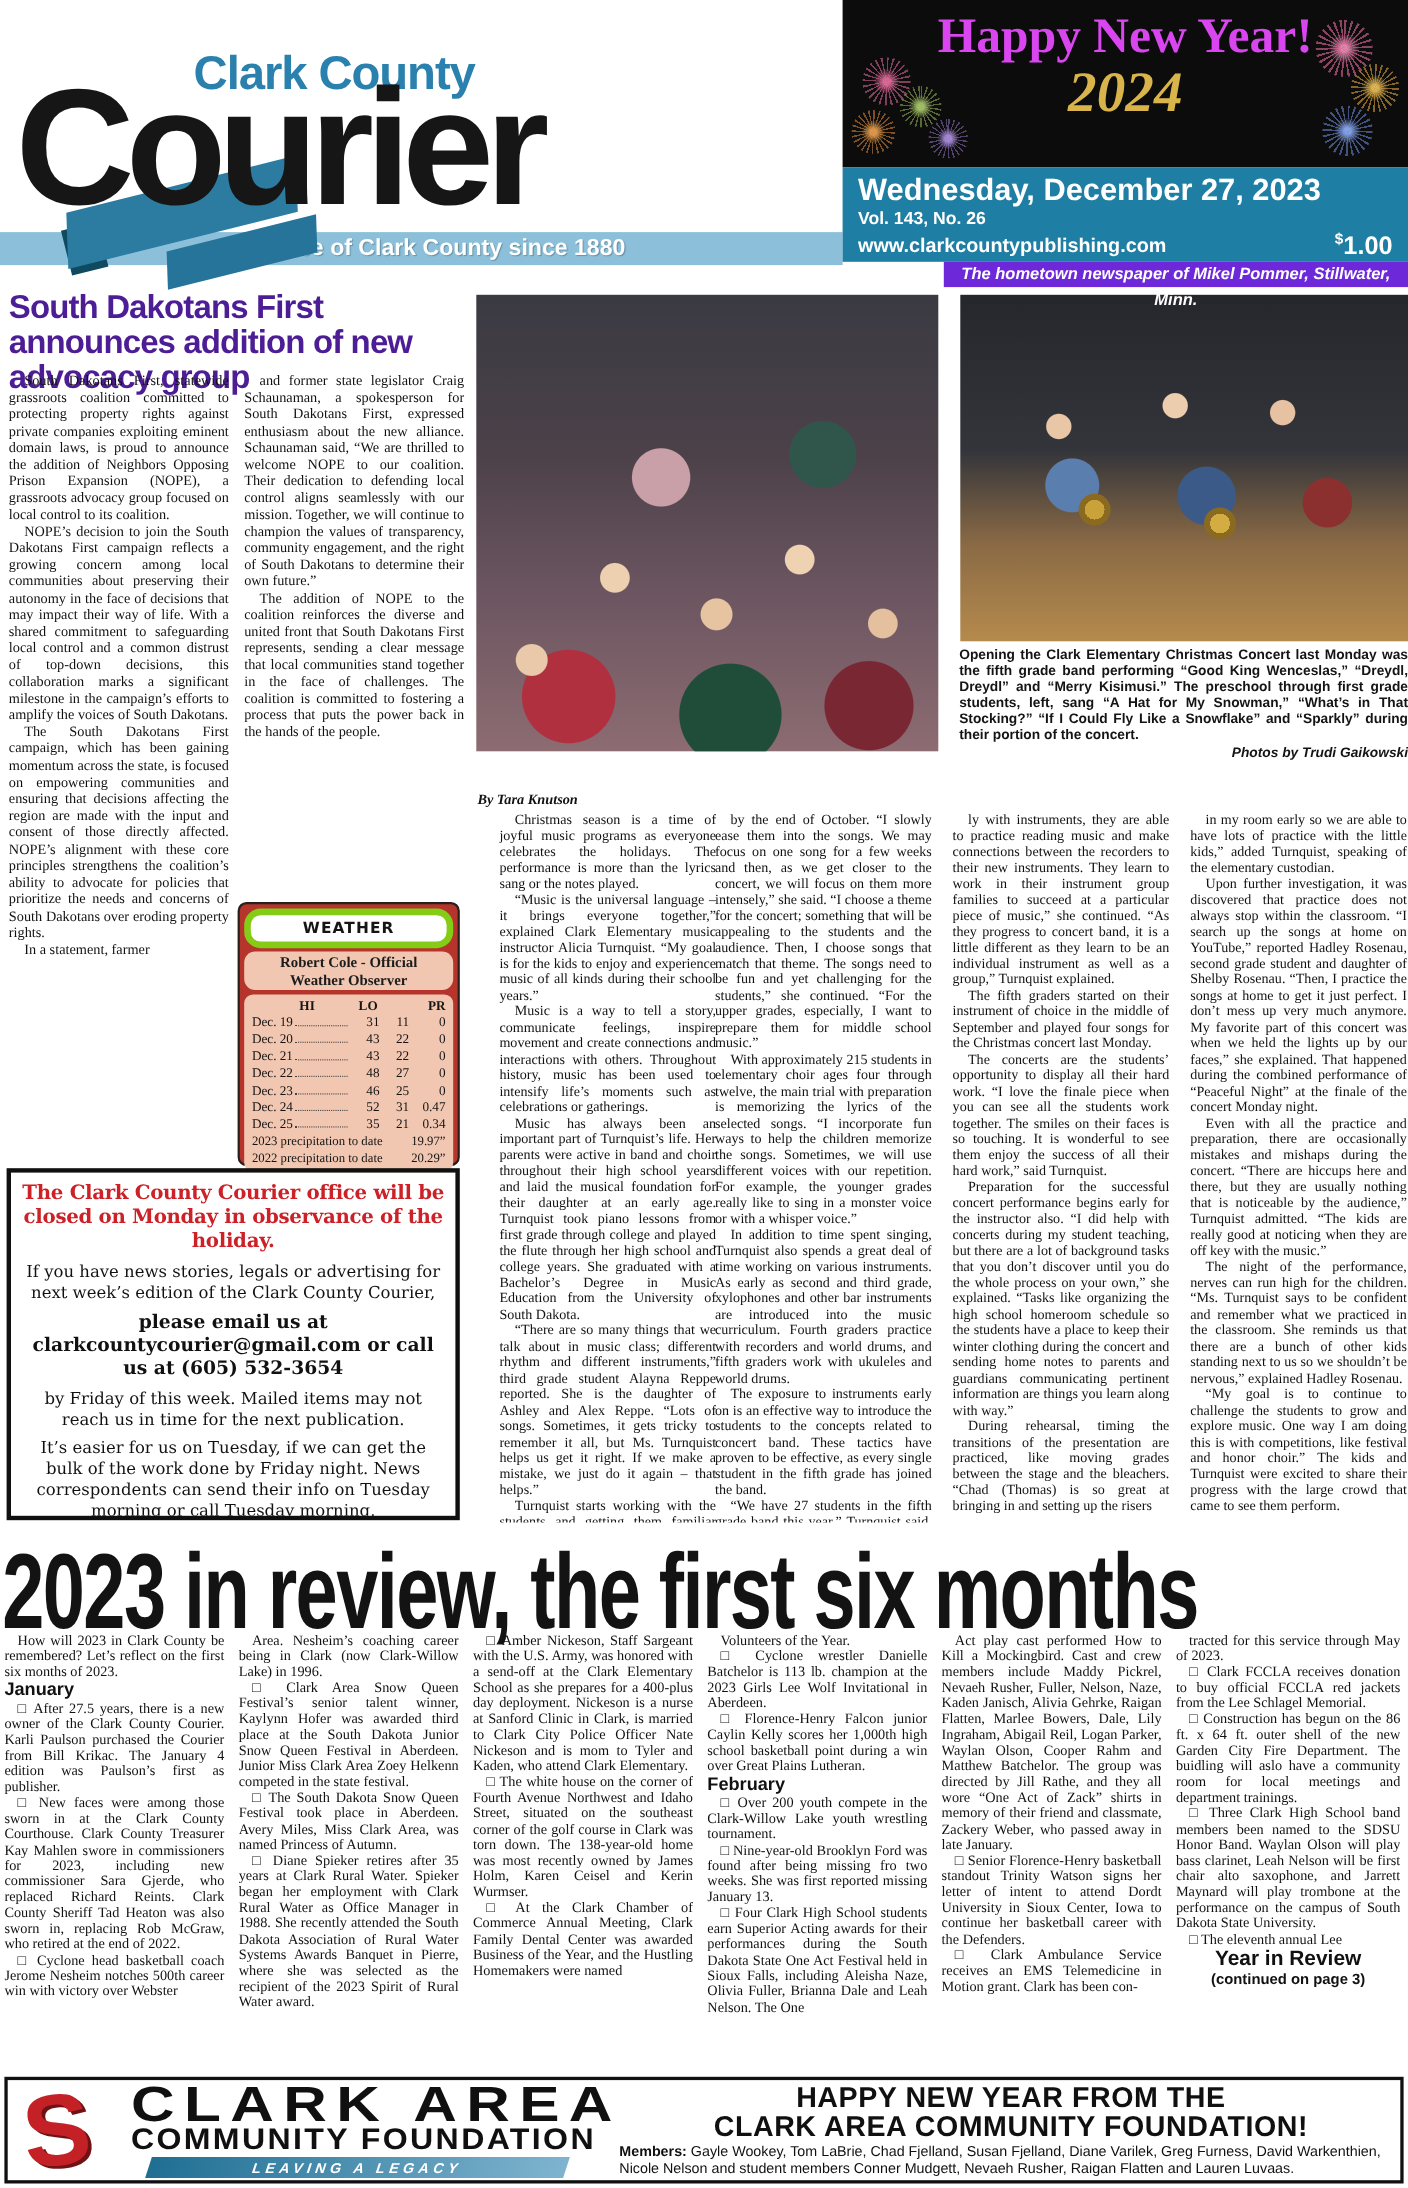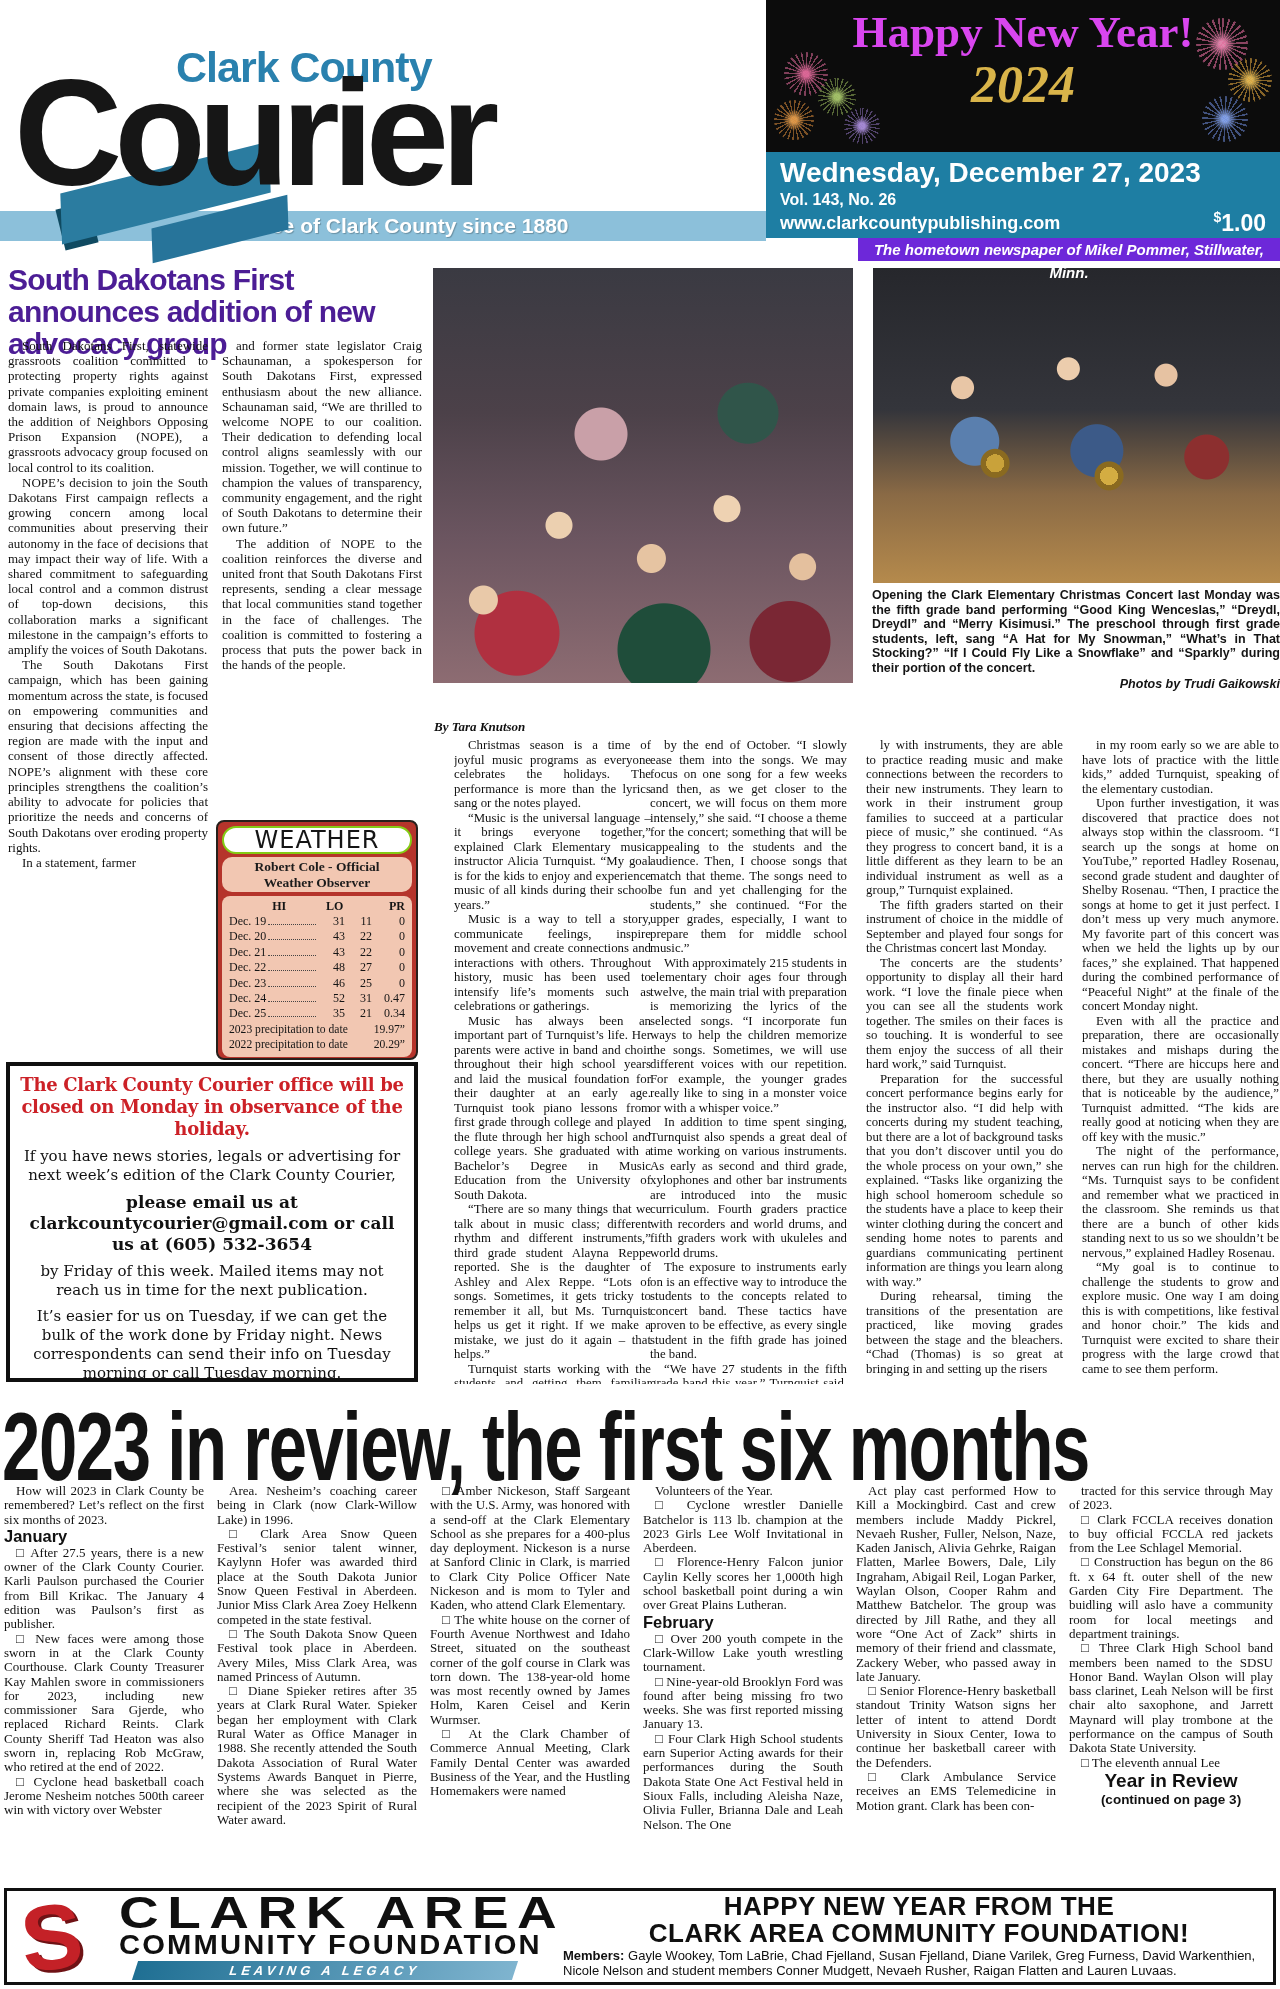--- a/index.html
+++ b/index.html
@@ -77,22 +77,22 @@
       radial-gradient(circle at 55% 58%,#3c5a88 0 26px,transparent 27px),
       radial-gradient(circle at 82% 60%,#8c2f2f 0 22px,transparent 23px),
       linear-gradient(180deg,#26272c 0%,#34353b 45%,#8a6a45 72%,#b58a4c 100%);}
   .caption{left:872px;top:588px;width:408px;font-family:"Liberation Sans",sans-serif;
            font-weight:700;font-size:12.5px;line-height:14.6px;text-align:justify;color:#141414;}
   .credit{text-align:right;font-style:italic;font-weight:700;margin-top:1px;}
 
   
   .weather{left:216px;top:820px;width:202px;height:240px;background:#b5342b;border:2px solid #27201c;
            border-radius:8px;box-sizing:border-box;padding:4px;font-family:"Liberation Serif",serif;}
-  .w-title{background:#fff;border:2px solid #84cc16;border-radius:15px;text-align:center;
-           font-family:"DejaVu Sans",sans-serif;font-weight:400;font-size:24px;line-height:24px;
+  .w-title{background:#fff;border:6px solid #84cc16;border-radius:15px;text-align:center;
+           font-family:"DejaVu Sans",sans-serif;font-weight:700;font-size:14px;line-height:24px;
            letter-spacing:1px;color:#151515;}
   .w-obs{background:#f2c7b2;border-radius:10px;margin-top:3px;text-align:center;font-weight:700;
            font-size:13.5px;line-height:15.5px;padding:2px 0;color:#1c1c1c;}
   .w-table{background:#f2c7b2;border-radius:8px;margin-top:4px;padding:3px 7px 4px 7px;font-size:12px;color:#151515;}
   .w-hdr{display:flex;font-weight:700;gap:37px;}
   .w-hdr .wh-sp{flex:1;}
   .w-hdr b{width:27px;text-align:right;}
   .w-hdr b.pr{width:33px;}
   .w-row{display:flex;align-items:baseline;line-height:15.4px;}
   .w-date{white-space:nowrap;}

